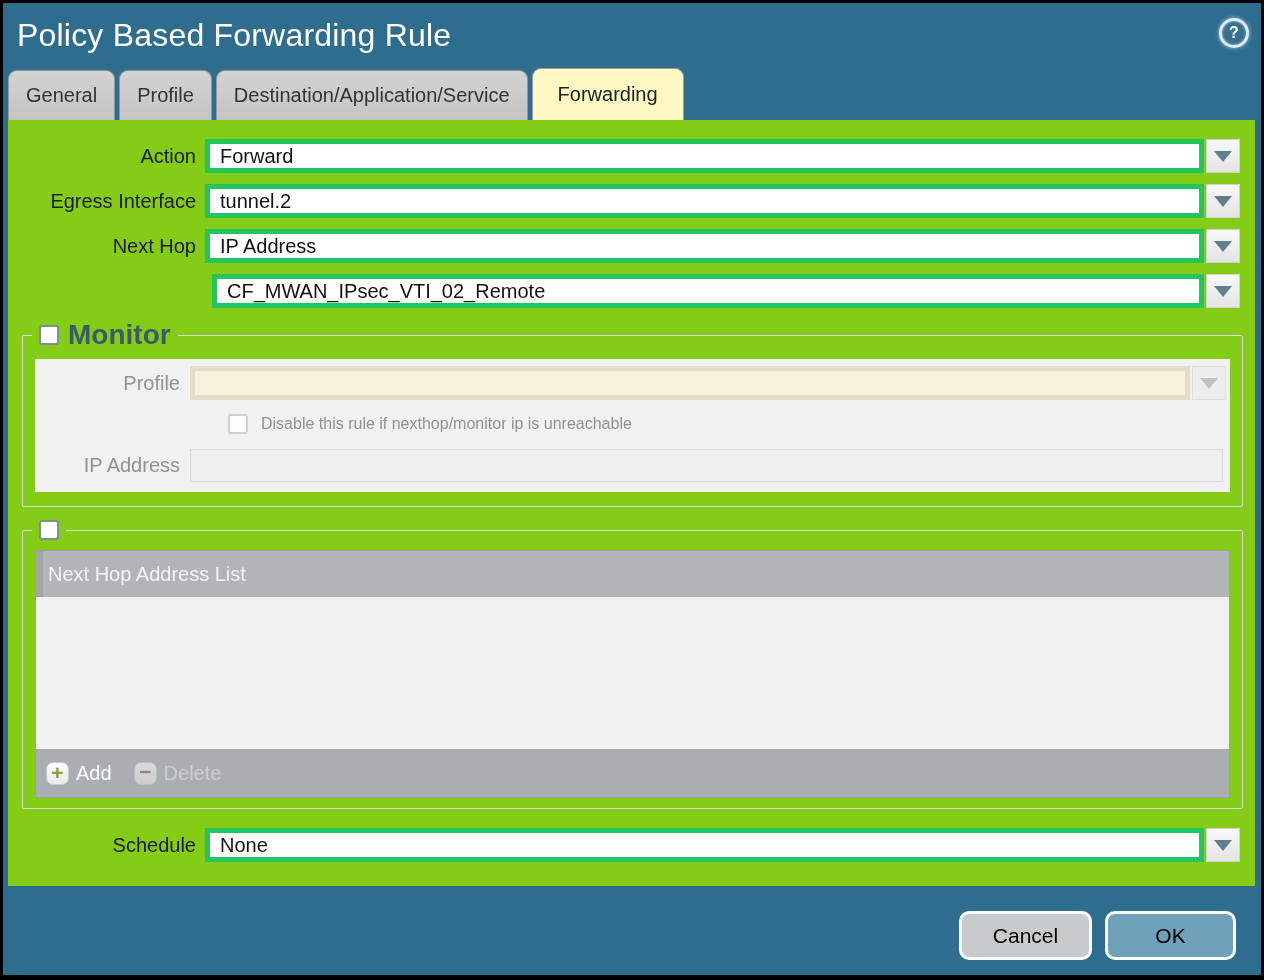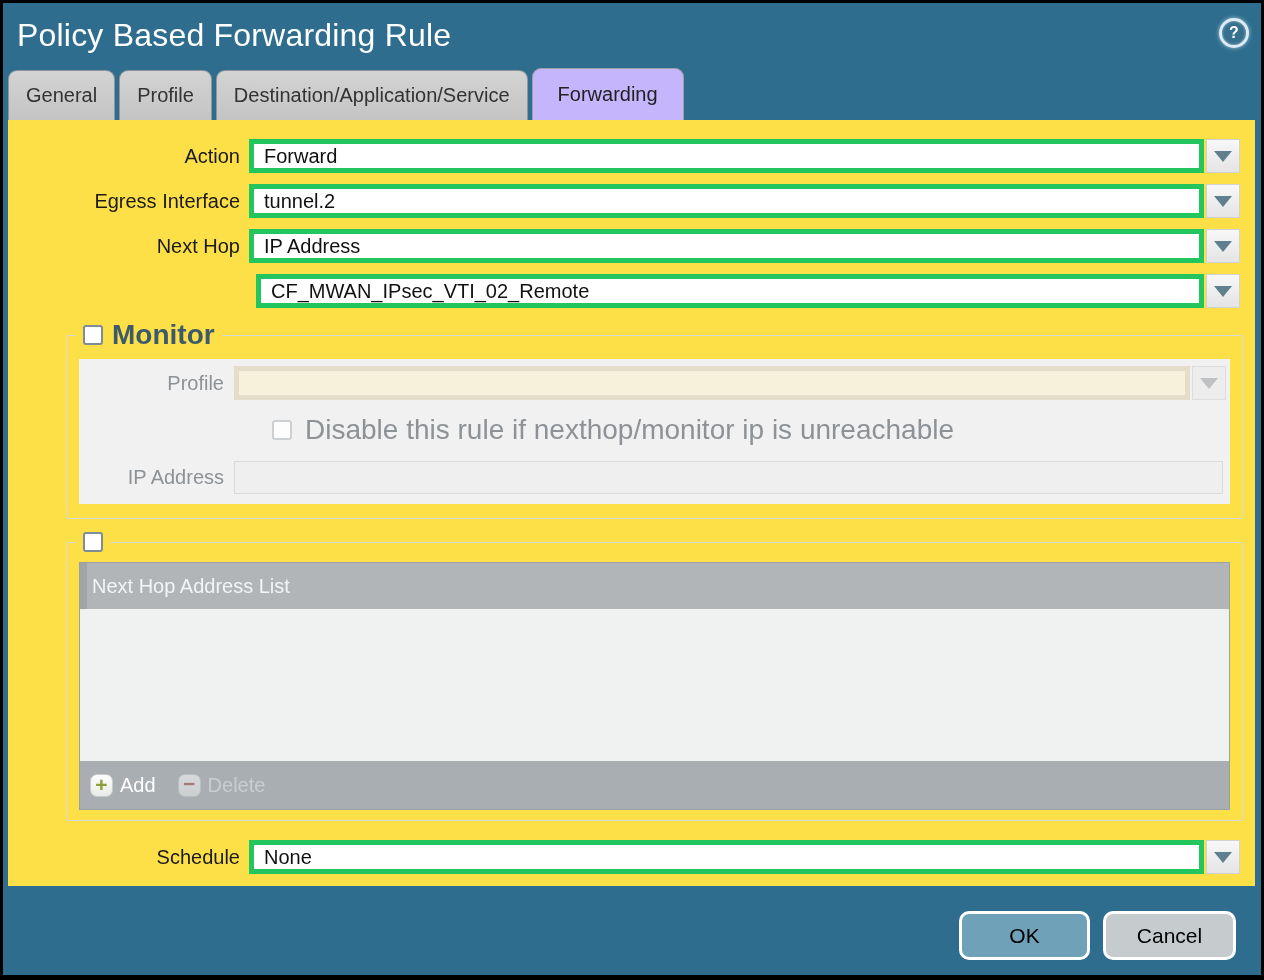--- a/index.html
+++ b/index.html
@@ -64,38 +64,37 @@
     background: linear-gradient(#d3d3d3, #c4c4c4);
     border: 1px solid #909699;
     border-bottom: none;
     border-radius: 9px 9px 0 0;
     font-size: 20px;
     color: #333;
     cursor: pointer;
     white-space: nowrap;
   }
   .tab.active {
-    background: #c4b5fd;
+    background: #fef9c3;
     border-color: #9aa0a3;
     color: #222;
     padding: 11px 25px;
     position: relative;
     z-index: 2;
     height: 52px;
   }
 
   
   .content {
     position: absolute;
     left: 5px; right: 6px;
     top: 117px; bottom: 89px;
-    background: #fde047;
+    background: #84cc16;
     padding-top: 19px;
     overflow: hidden;
-    padding-left: 44px;
   }
 
   
   .form-row {
     display: flex;
     align-items: center;
     margin: 0 15px 11px 0;
   }
   .form-label {
     width: 197px;
@@ -205,21 +204,21 @@
     background: #efefef;
     margin-right: 3px;
   }
   .disable-rule-row {
     display: flex;
     align-items: center;
     gap: 13px;
     margin: 14px 0 15px 193px;
   }
   .disabled-text {
-    font-size: 28px;
+    font-size: 16px;
     color: #8d9296;
   }
 
   
   .nh-table {
     margin: 10px 12px 10px 12px;
     border: 1px solid #9aa0a4;
   }
   .nh-head {
     height: 46px;
@@ -416,18 +415,18 @@
           <div class="combo-input">None</div>
           <div class="combo-btn">
             <span class="tri"></span>
           </div>
         </div>
       </div>
 
     </div>
 
     <div class="footer-btns">
+      <button class="btn btn-cancel">Cancel</button>
       <button class="btn btn-ok">OK</button>
-      <button class="btn btn-cancel">Cancel</button>
     </div>
 
   </div>
 </div>
 
 </body></html>

